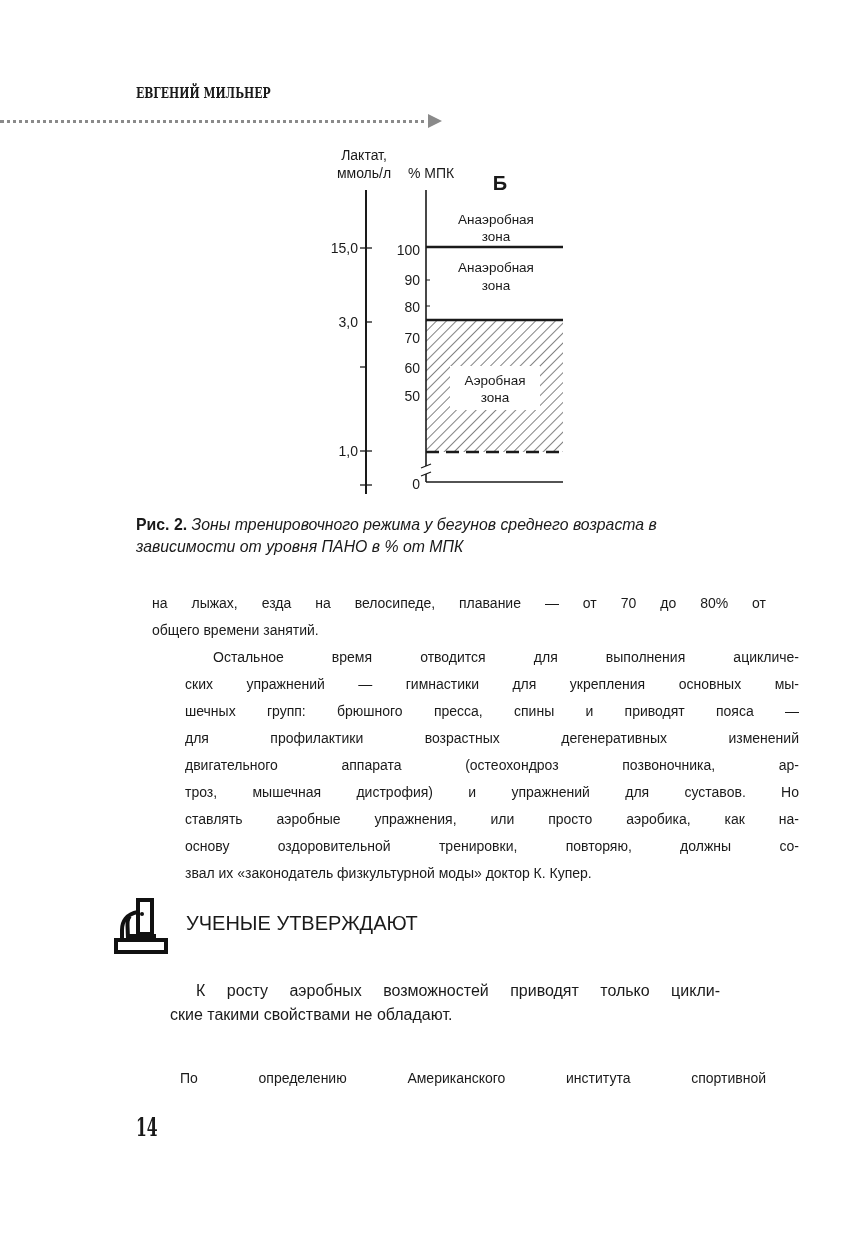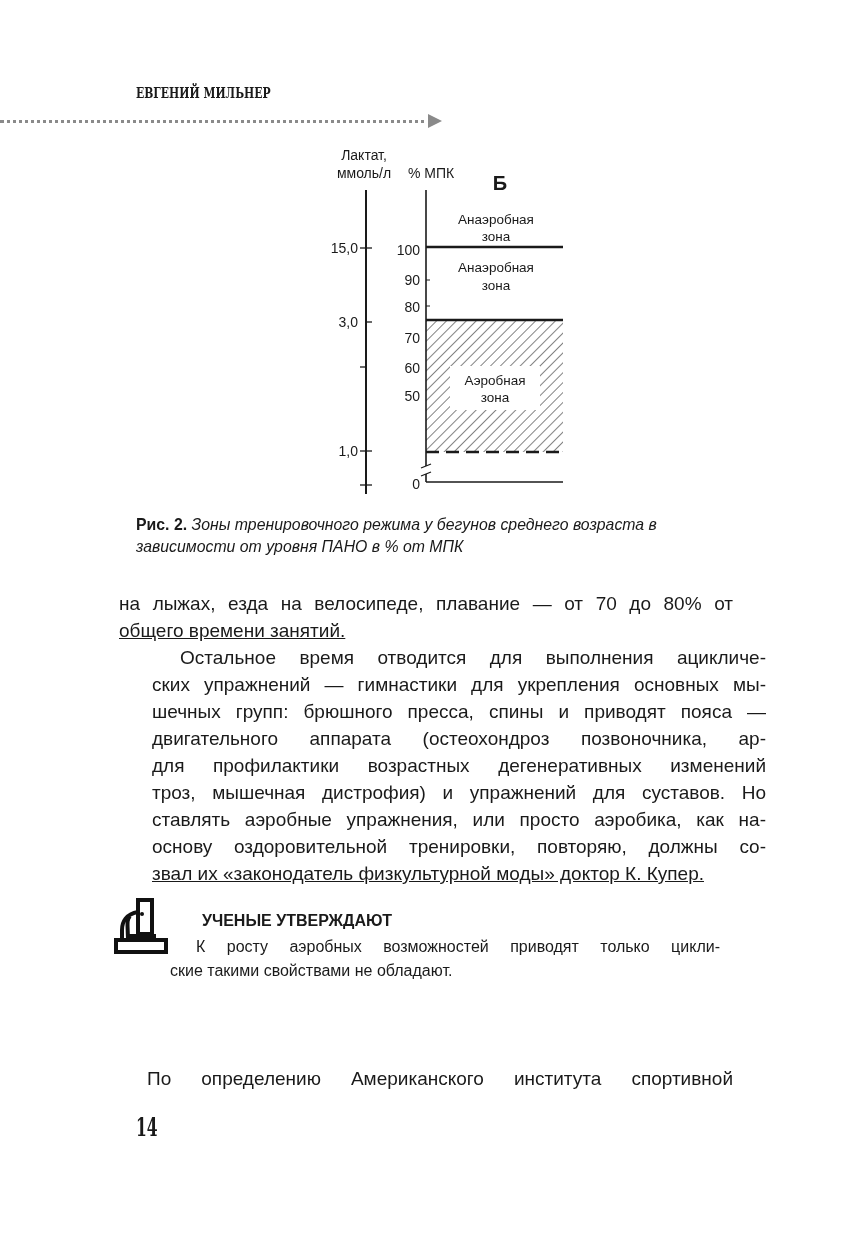--- a/index.html
+++ b/index.html
@@ -22,36 +22,36 @@
   svg.figure { position: absolute; left: 300px; top: 140px; }
   svg.figure text { font-family: "Liberation Sans Narrow", "Liberation Sans", sans-serif; fill: #1a1a1a; }
   .caption {
     position: absolute; left: 136px; top: 513px; width: 610px;
     font-family: "Liberation Sans", sans-serif; font-size: 16.5px; line-height: 22px;
     transform: scaleX(0.96); transform-origin: left top;
   }
   .caption .fig-label { font-weight: bold; font-style: normal; }
   .caption .fig-text { font-style: italic; }
   .body-text {
-    position: absolute; left: 119px; width: 614px;
-    font-family: "Liberation Sans", sans-serif; font-size: 19px; line-height: 27px;
+    position: absolute; left: 152px; width: 614px;
+    font-family: "Liberation Sans", sans-serif; font-size: 14px; line-height: 27px;
     text-align: justify; color: #1a1a1a;
   }
   .body-text .line { display: block; text-align: justify; text-align-last: justify; white-space: nowrap; }
-  .body-text .line.last { text-align-last: left; text-decoration: underline; }
+  .body-text .line.last { text-align-last: left; }
   .sidebar-title {
-    position: absolute; left: 202px; top: 912px;
-    font-family: "Liberation Sans", sans-serif; font-weight: bold; font-size: 16px;
+    position: absolute; left: 186px; top: 912px;
+    font-family: "Liberation Sans", sans-serif; font-weight: normal; font-size: 20px;
   }
   .sidebar-text {
     position: absolute; left: 170px; top: 935px; width: 550px;
     font-family: "Liberation Sans", sans-serif; font-size: 16px; line-height: 24px;
   }
   .sidebar-text .line { display: block; text-align: justify; text-align-last: justify; white-space: nowrap; }
-  .sidebar-text .line.first { padding-left: 26px; }
+  .sidebar-text .line.first { padding-left: 26px; margin-top: 44px; }
   .sidebar-text .line.last { text-align-last: left; }
   .microscope { position: absolute; left: 112px; top: 896px; }
   .page-number {
     position: absolute; left: 136px; top: 1112px;
     font-family: "DejaVu Serif", serif; font-weight: bold; font-size: 26px;
     transform: scaleX(0.6); transform-origin: left top;
   }
 </style>
 </head>
 <body>
@@ -121,22 +121,22 @@
 
 <div class="body-text" style="top:590px;">
   <span class="line">на лыжах, езда на велосипеде, плавание — от 70 до 80% от</span>
   <span class="line last">общего времени занятий.</span>
 </div>
 
 <div class="body-text" style="top:644px;margin-left:33px;">
   <span class="line" style="padding-left:28px;">Остальное время отводится для выполнения ацикличе-</span>
   <span class="line">ских упражнений — гимнастики для укрепления основных мы-</span>
   <span class="line">шечных групп: брюшного пресса, спины и приводят пояса —</span>
+  <span class="line">для профилактики возрастных дегенеративных изменений</span>
   <span class="line">двигательного аппарата (остеохондроз позвоночника, ар-</span>
-  <span class="line">для профилактики возрастных дегенеративных изменений</span>
   <span class="line">троз, мышечная дистрофия) и упражнений для суставов. Но</span>
   <span class="line">ставлять аэробные упражнения, или просто аэробика, как на-</span>
   <span class="line">основу оздоровительной тренировки, повторяю, должны со-</span>
   <span class="line last">звал их «законодатель физкультурной моды» доктор К. Купер.</span>
 </div>
 
 <svg class="microscope" width="58" height="60" viewBox="0 0 58 60" xmlns="http://www.w3.org/2000/svg">
   <g fill="none" stroke="#111" stroke-width="4">
     <rect x="26" y="4" width="14" height="34"></rect>
     <path d="M26 16 C14 18 10 26 10 34 L10 46"></path>

